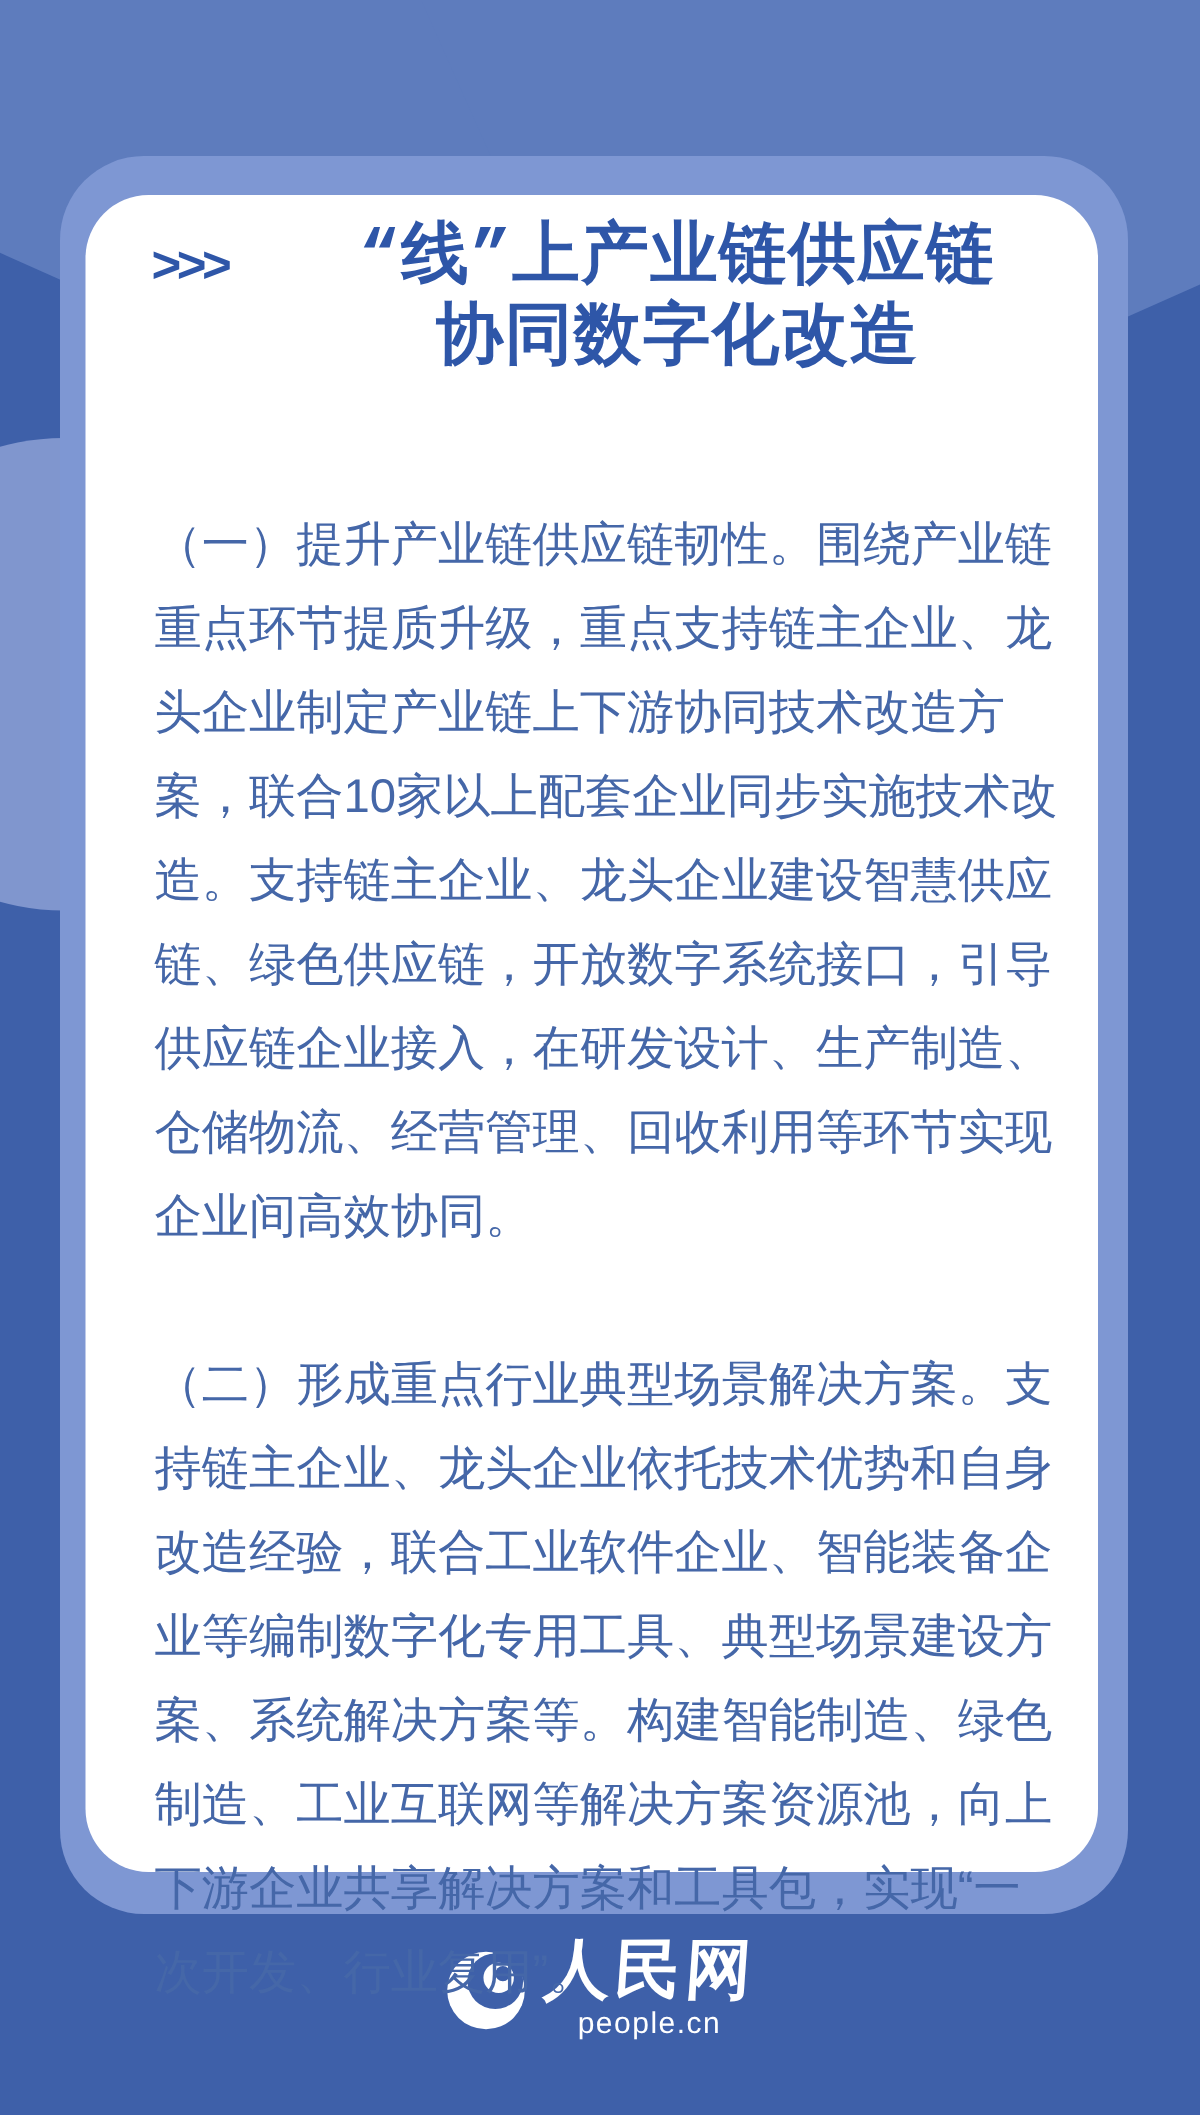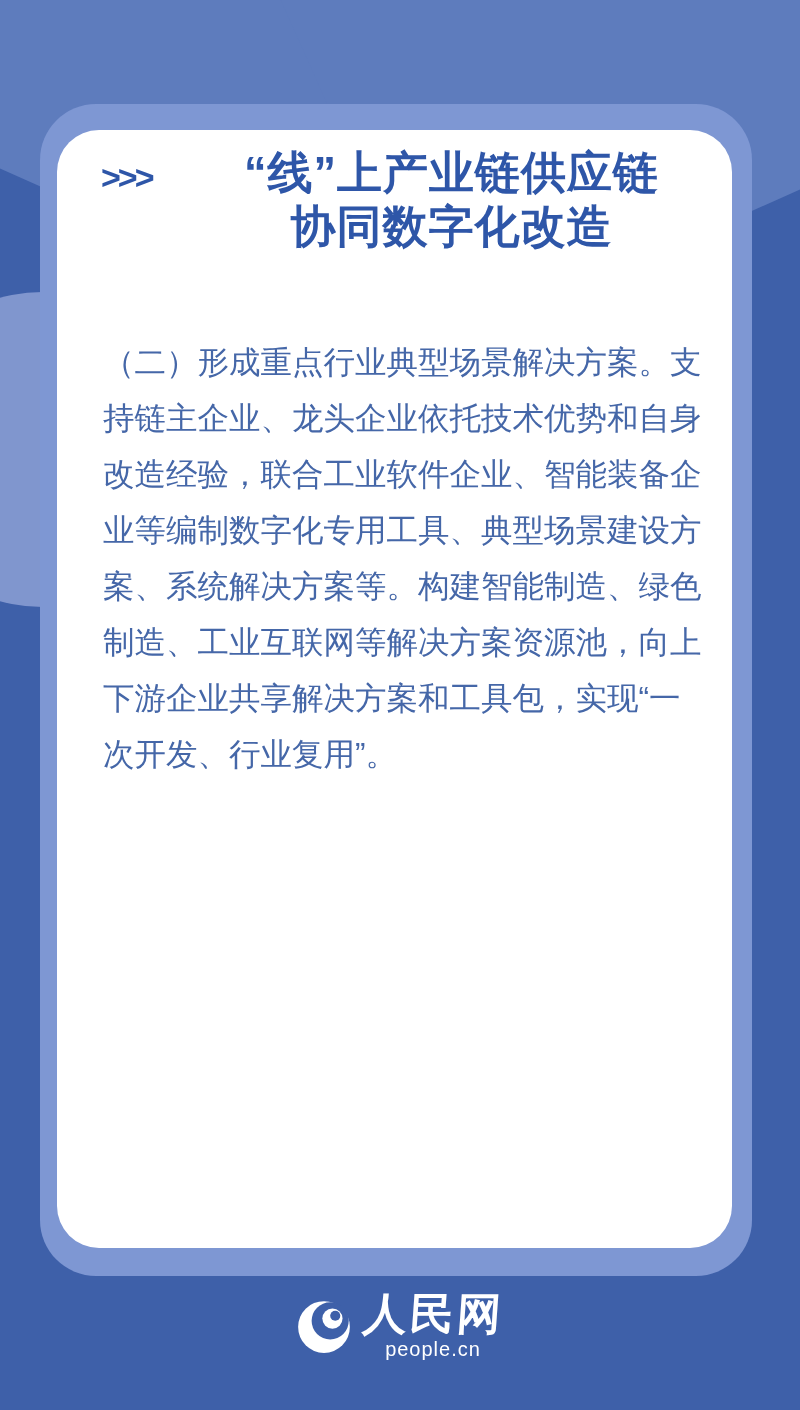--- a/index.html
+++ b/index.html
@@ -67,20 +67,21 @@
   }
   .title {
     flex: 1 1 auto;
     text-align: center;
     font-size: 45px;
     line-height: 1.2;
     font-weight: 900;
     letter-spacing: 1px;
     color: #2e56a8;
     white-space: pre-line;
+    font-family: Liberation Mono, monospace;
   }
 
   .card-body {
     padding: 24px 18px 0 46px;
     font-size: 31.5px;
     line-height: 56px;
     color: #4567a8;
     white-space: pre-line;
   }
   .card-body .para { margin: 0; }
@@ -125,20 +126,29 @@
 
 <div class="card-halo"></div>
 
 <div class="card">
   <div class="card-header">
     <div class="arrows">&gt;&gt;&gt;</div>
     <div class="title">“线”上产业链供应链
 协同数字化改造</div>
   </div>
   <div class="card-body">
+    <p class="para">（一）提升产业链供应链韧性。围绕产业链
+重点环节提质升级，重点支持链主企业、龙
+头企业制定产业链上下游协同技术改造方
+案，联合10家以上配套企业同步实施技术改
+造。支持链主企业、龙头企业建设智慧供应
+链、绿色供应链，开放数字系统接口，引导
+供应链企业接入，在研发设计、生产制造、
+仓储物流、经营管理、回收利用等环节实现
+企业间高效协同。</p>
     <p class="para">（二）形成重点行业典型场景解决方案。支
 持链主企业、龙头企业依托技术优势和自身
 改造经验，联合工业软件企业、智能装备企
 业等编制数字化专用工具、典型场景建设方
 案、系统解决方案等。构建智能制造、绿色
 制造、工业互联网等解决方案资源池，向上
 下游企业共享解决方案和工具包，实现“一
 次开发、行业复用”。</p>
   </div>
 </div>

